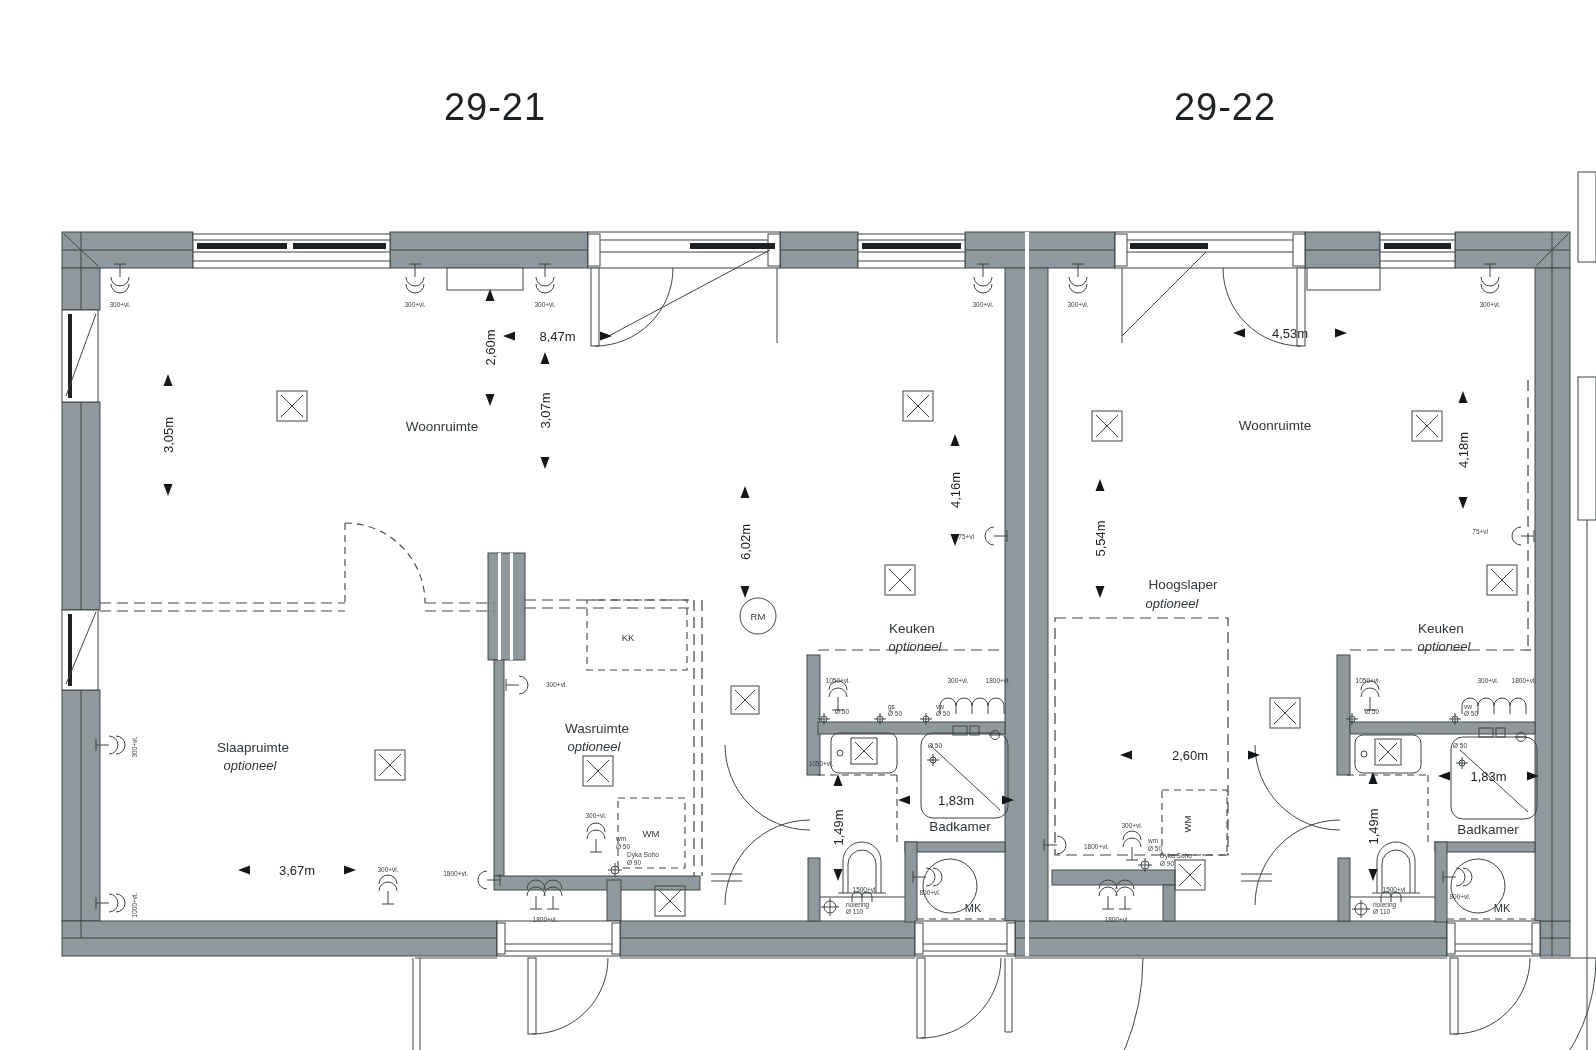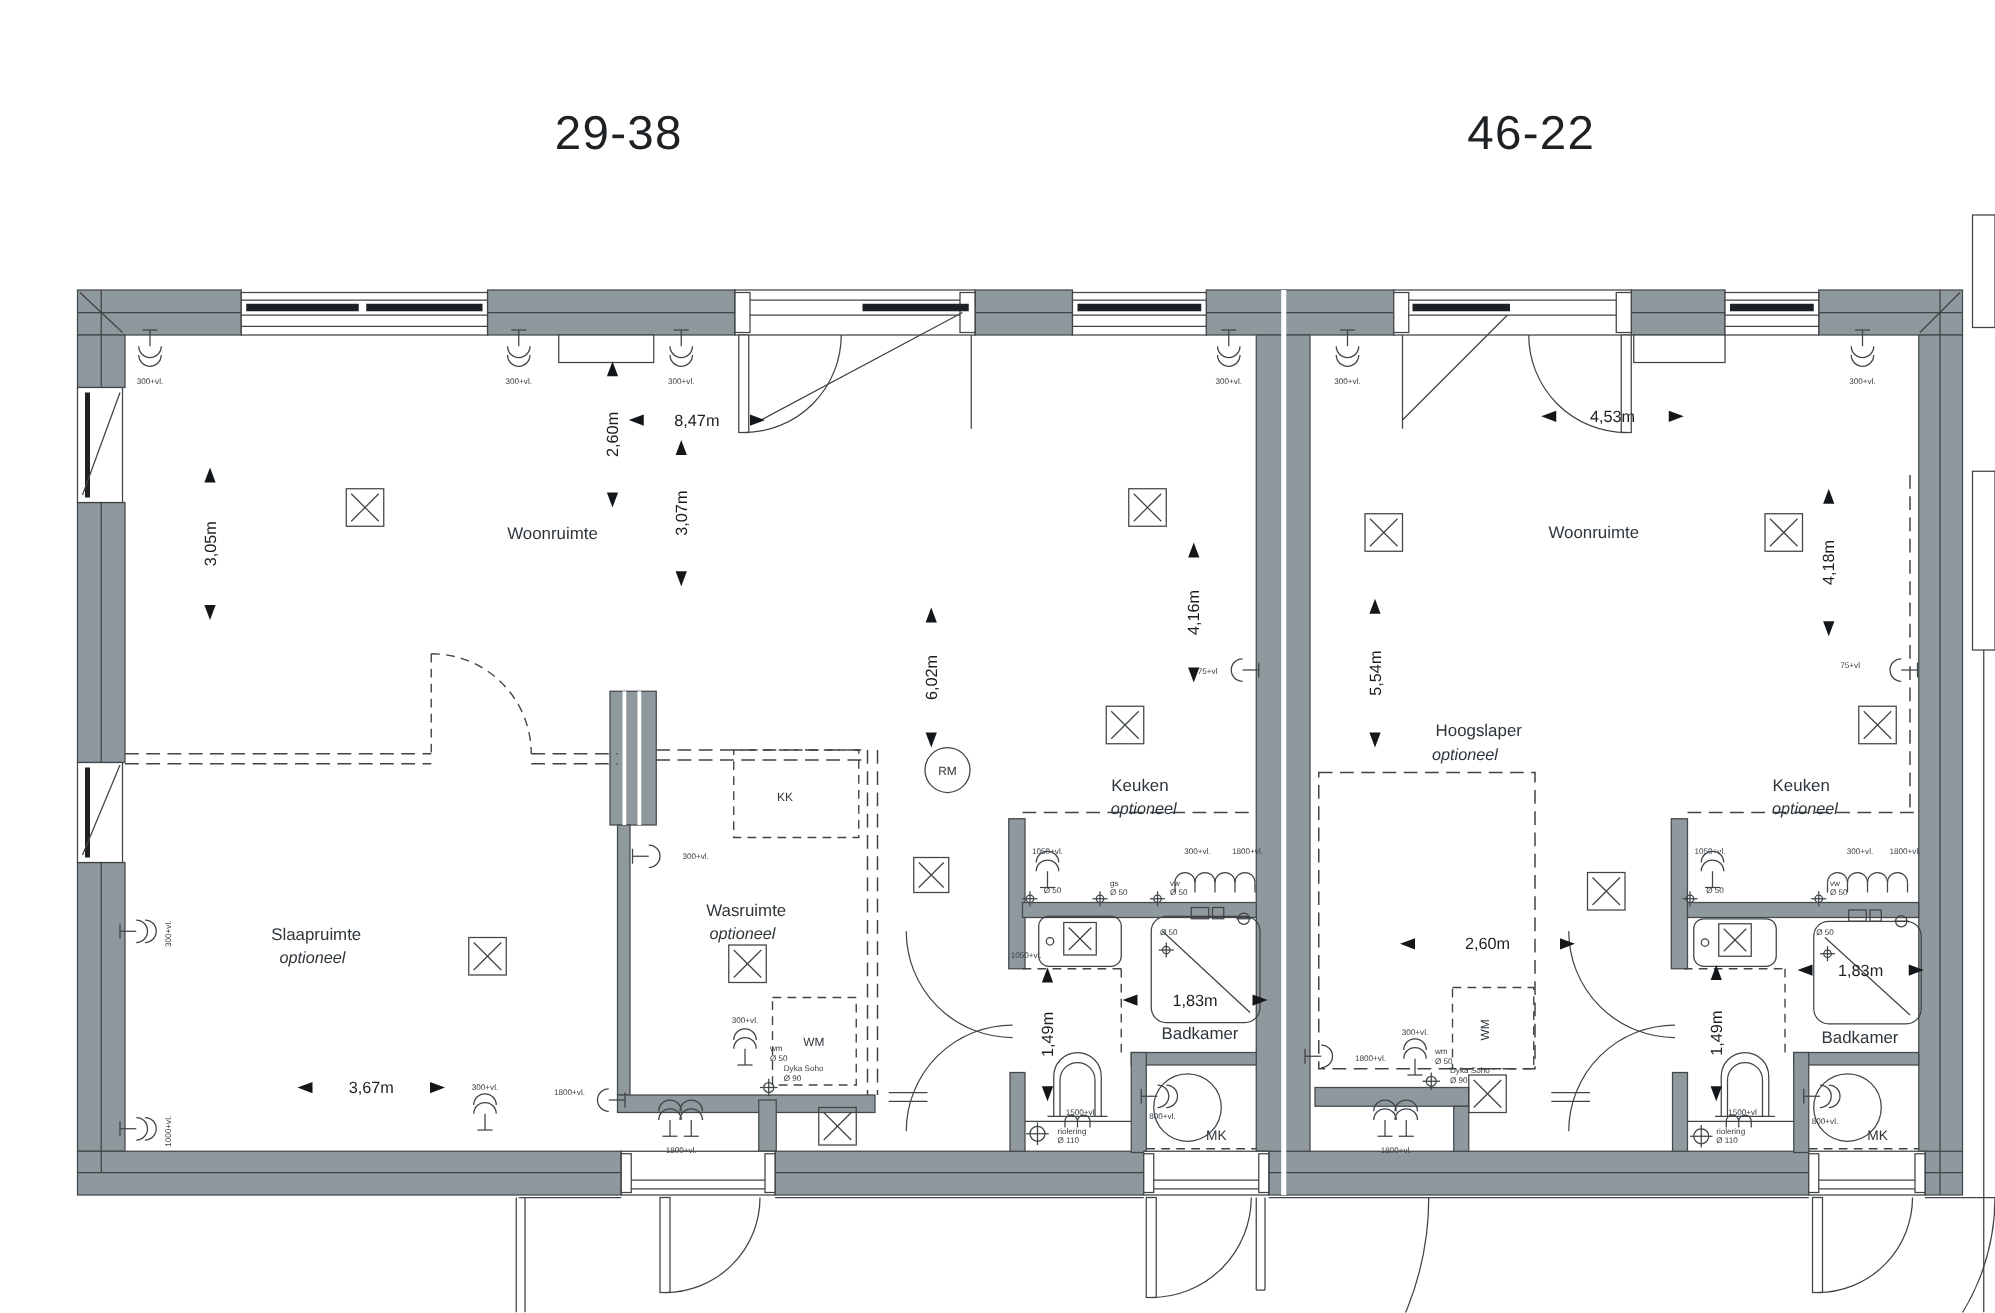--- a/index.html
+++ b/index.html
@@ -18,22 +18,22 @@
   .roomi{font-size:13px;fill:var(--text,#2f363b);font-style:italic}
   .sub{font-size:9.5px;fill:var(--text,#2f363b)}
   .sub11{font-size:11px;fill:var(--text,#2f363b)}
   .dimt{font-size:13px;fill:var(--dimt,#1c2022)}
   .tiny{font-size:6.5px;fill:var(--tinyt,#394045)}
   .tri{fill:#14171a;stroke:none}
 </style>
 </head>
 <body>
 
-<div class="title" style="left:495px">29-38</div>
-<div class="title" style="left:1225px">46-22</div>
+<div class="title" style="left:495px">29-21</div>
+<div class="title" style="left:1225px">29-22</div>
 
 <svg id="plan" width="1596" height="1050" viewBox="0 0 1596 1050" xmlns="http://www.w3.org/2000/svg">
     <g>
       <rect x="62" y="232" width="131" height="36" class="wall"></rect>
       <rect x="390" y="232" width="198" height="36" class="wall"></rect>
       <rect x="780" y="232" width="78" height="36" class="wall"></rect>
       <rect x="965" y="232" width="150" height="36" class="wall"></rect>
       <rect x="1305" y="232" width="75" height="36" class="wall"></rect>
       <rect x="1455" y="232" width="115" height="36" class="wall"></rect>
       <rect x="62" y="268" width="38" height="42" class="wall"></rect>

